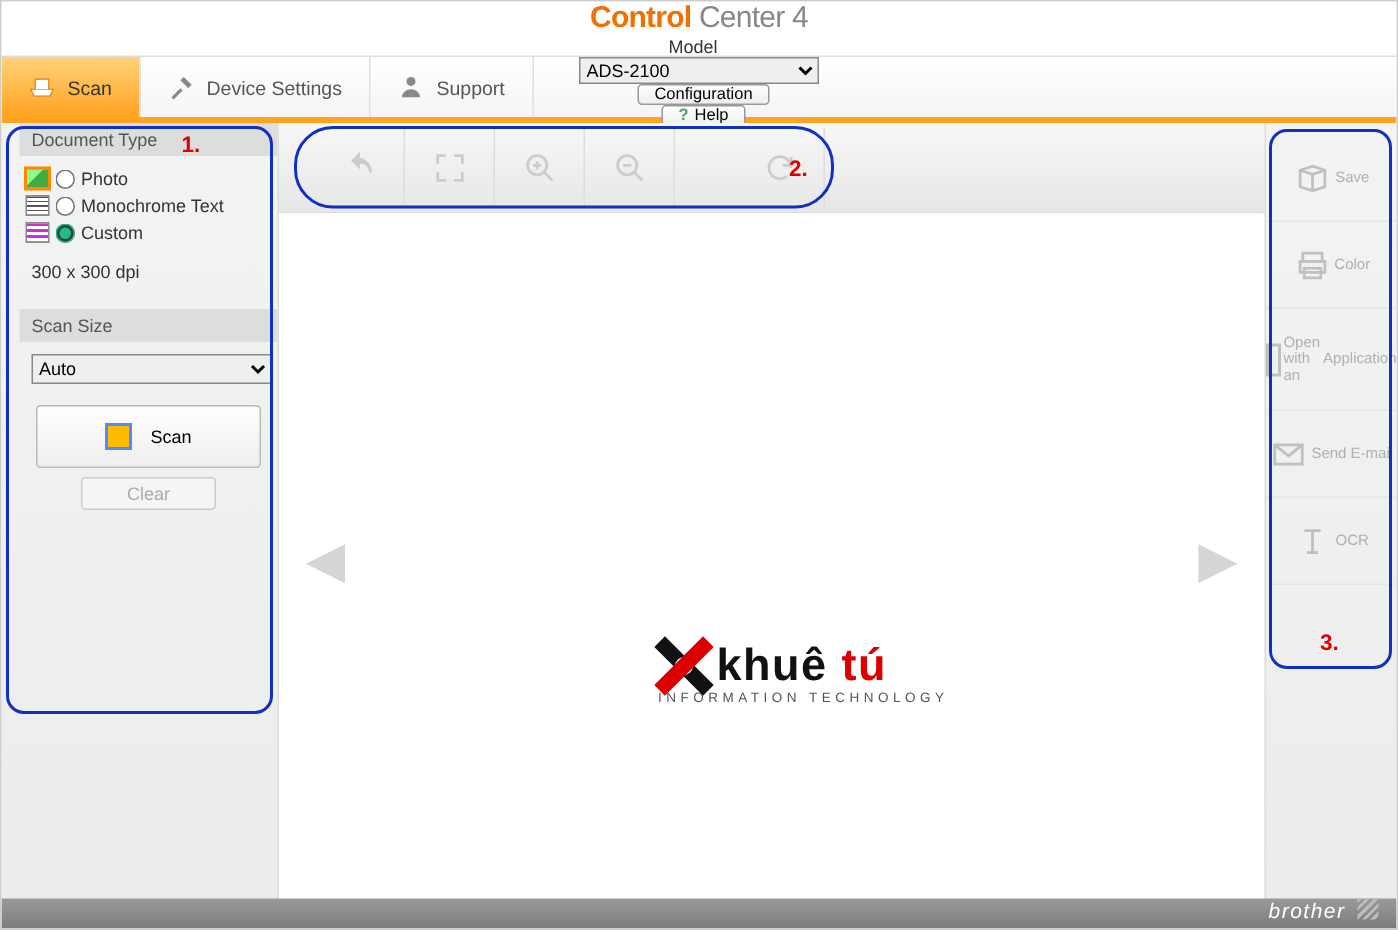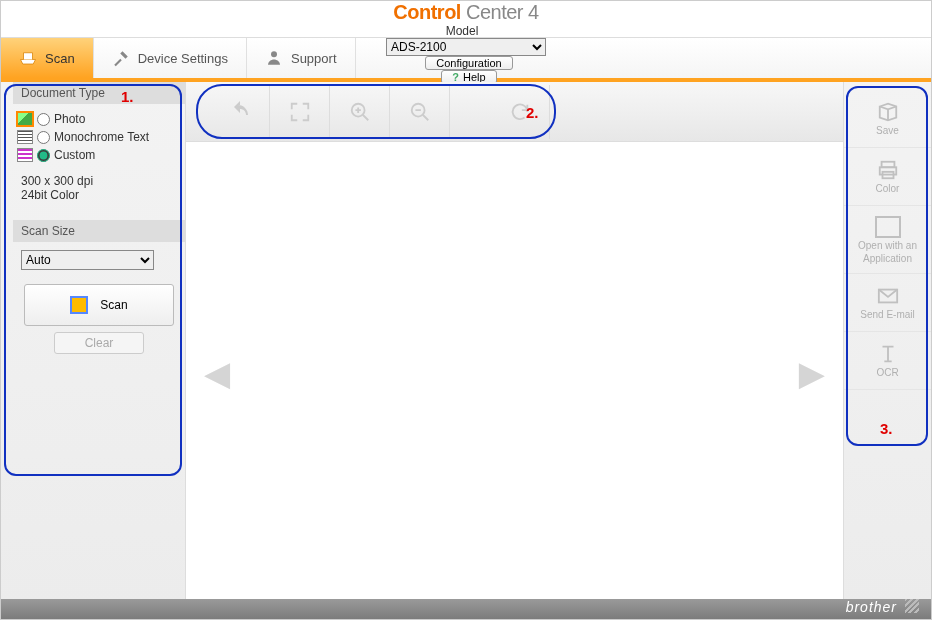--- a/index.html
+++ b/index.html
@@ -39,21 +39,21 @@
   .dt-row { display: flex; align-items: center; gap: 4px; font-size: 12px; color: #333; padding: 2px 0; }
   .dt-icon { width: 16px; height: 14px; border: 1px solid #888; display: inline-block; background: #fff; }
   .dt-icon.photo { background: linear-gradient(135deg,#8f8 40%,#4a4 40%); border-color: #f80; outline: 2px solid #f80; outline-offset: -1px;}
   .dt-icon.txtg { background: repeating-linear-gradient(0deg,#fff 0 2px,#36f 2px 4px); }
   .dt-icon.mono { background: repeating-linear-gradient(0deg,#fff 0 2px,#555 2px 3px); }
   .dt-icon.cust { background: repeating-linear-gradient(0deg,#fff 0 2px,#c3c 2px 4px); }
   input[type=radio] { accent-color: #2b8; }
   .res-info { font-size: 12px; color: #333; padding: 4px 8px 10px; }
   .custom-settings-btn, .scan-btn { display: block; margin: 6px auto; border: 1px solid #bbb; background: linear-gradient(#fff,#eee); font-size: 12px; border-radius: 3px; cursor: pointer; }
   .custom-settings-btn { width: 110px; height: 38px; }
-  .scansize-sel { width: 133px; height: 20px; margin: 8px; font-size: 12px; border: 1px solid #888; }
+  .scansize-sel { width: 160px; height: 20px; margin: 8px; font-size: 12px; border: 1px solid #888; }
   .scan-btn { width: 150px; height: 42px; display: flex; align-items: center; justify-content: center; gap: 12px; }
   .scan-glyph { width: 18px; height: 18px; background: #fb0; border: 2px solid #58f; }
   .clear-btn { display: block; width: 90px; height: 22px; margin: 6px auto; border: 1px solid #ccc; background: #f5f5f5; color: #aaa; font-size: 12px; border-radius: 3px; }
 
   
   .annot { position: absolute; border: 2px solid #1030c0; border-radius: 12px; pointer-events: none; }
   .annot-num { position: absolute; color: #e00000; font-weight: bold; font-size: 15px; pointer-events: none; }
 
   
   .center-toolbar { height: 60px; background: linear-gradient(#f7f7f7,#e7e7e7); border-bottom: 1px solid #ddd; display: flex; align-items: center; padding-left: 24px; position: relative; }
@@ -69,21 +69,21 @@
   .wm-x { width:36px; height:36px; position:relative; }
   .wm-x::before, .wm-x::after { content:""; position:absolute; left:50%; top:50%; width:46px; height:10px; background:#111; transform-origin:center; }
   .wm-x::before { transform:translate(-50%,-50%) rotate(45deg); }
   .wm-x::after  { transform:translate(-50%,-50%) rotate(-45deg); background:#d00; }
   .wm-dot { position:absolute; left:50%; top:50%; width:12px; height:12px; background:#d00; border:3px solid #fff; border-radius:50%; transform:translate(-50%,-50%); }
   .wm-name { font-size:30px; font-weight:900; letter-spacing:1px; color:#111; }
   .wm-name .red { color:#d00; }
   .wm-sub { font-size:9px; letter-spacing:3px; color:#555; margin-top:-2px; margin-left:42px; text-align:left; }
 
   
-  .ract { height: 58px; display:flex; flex-direction:column; align-items:center; justify-content:center; gap:2px; color:#b0b0b0; font-size:10px; cursor:pointer; border-bottom: 1px solid #e5e5e5; }
+  .ract { height: 58px; display:flex; align-items:center; justify-content:center; gap:2px; color:#b0b0b0; font-size:10px; cursor:pointer; border-bottom: 1px solid #e5e5e5; }
   .ract svg, .ract .ricon { width:26px; height:22px; }
   .ricon { border:2px solid #c0c0c0; }
 
   
   .footer { position:absolute; bottom:0; left:0; right:0; height:20px; background: linear-gradient(#9a9a9a,#7c7c7c); color:#fff; display:flex; align-items:flex-start; justify-content:flex-end; padding-right:12px; font-size:14px; font-style:italic; letter-spacing:1px; }
   .footer .grip { width:14px; height:14px; margin-left:8px; background: repeating-linear-gradient(135deg,#bbb 0 2px,transparent 2px 4px); }
 </style>
 </head>
 <body>
 
@@ -156,21 +156,20 @@
         <span>Monochrome Text</span>
       </label>
       <label class="dt-row">
         <span class="dt-icon cust"></span>
         <input type="radio" name="dt" checked="" style="">
         <span>Custom</span>
       </label>
     </div>
     <div class="res-info">
       <div>300 x 300 dpi</div>
-      <div>24bit Color</div>
     </div>
 
     <div class="section-head" style="margin-top:8px">Scan Size</div>
     <select class="scansize-sel">
       <option>Auto</option>
     </select>
     <button class="scan-btn">
       <span class="scan-glyph"></span>
       <span>Scan</span>
     </button>
@@ -211,20 +210,29 @@
           </svg>
         </div>
 
       <div class="annot" style="left:10px; top:2px; width:360px; height:55px; border-radius:26px"></div>
       <span class="annot-num" style="left:340px; top:22px">2.</span>
     </div>
 
     <div class="preview">
       <span class="nav-arrow l">◀</span>
       <span class="nav-arrow r">▶</span>
+      <div class="wm" style="margin-top:150px">
+        <div class="wm-top">
+          <span class="wm-x">
+              <span class="wm-dot"></span>
+            </span>
+          <span class="wm-name"><span>khuê</span> <span class="red">tú</span></span>
+        </div>
+        <div class="wm-sub">INFORMATION TECHNOLOGY</div>
+      </div>
     </div>
   </div>
 
   <div class="right-col">
     <div class="ract">
       <svg viewBox="0 0 24 24" fill="none" stroke="#c0c0c0" stroke-width="2">
           <path d="M3 6l9-3 9 3v12l-9 3-9-3z M3 6l9 3 9-3 M12 9v12"></path>
         </svg>
       <span>Save</span>
     </div>

